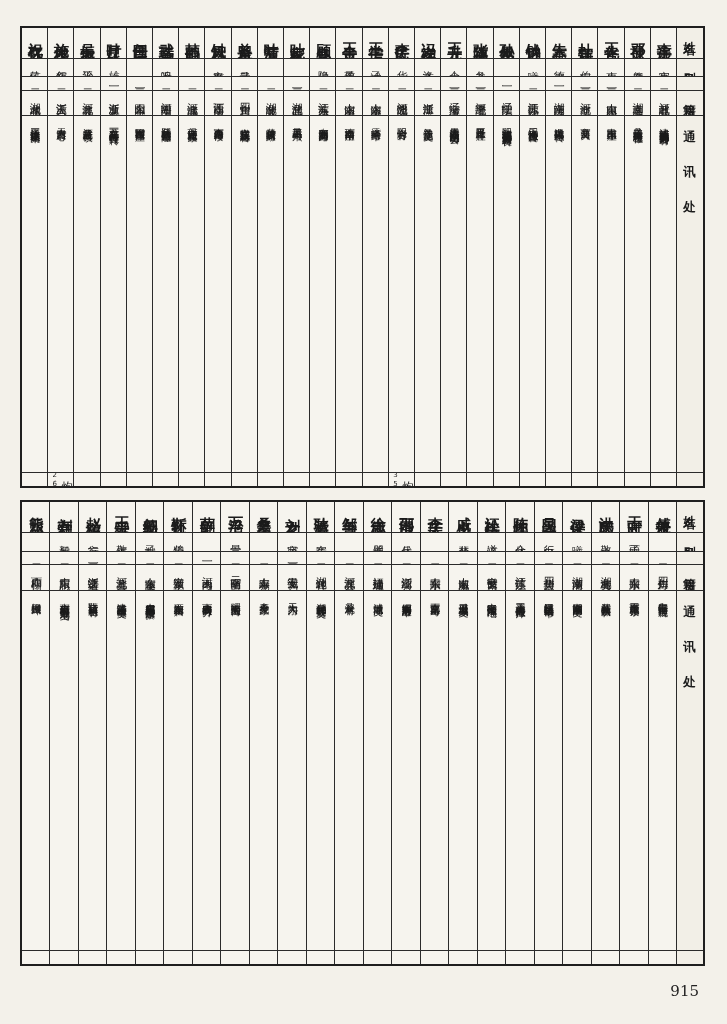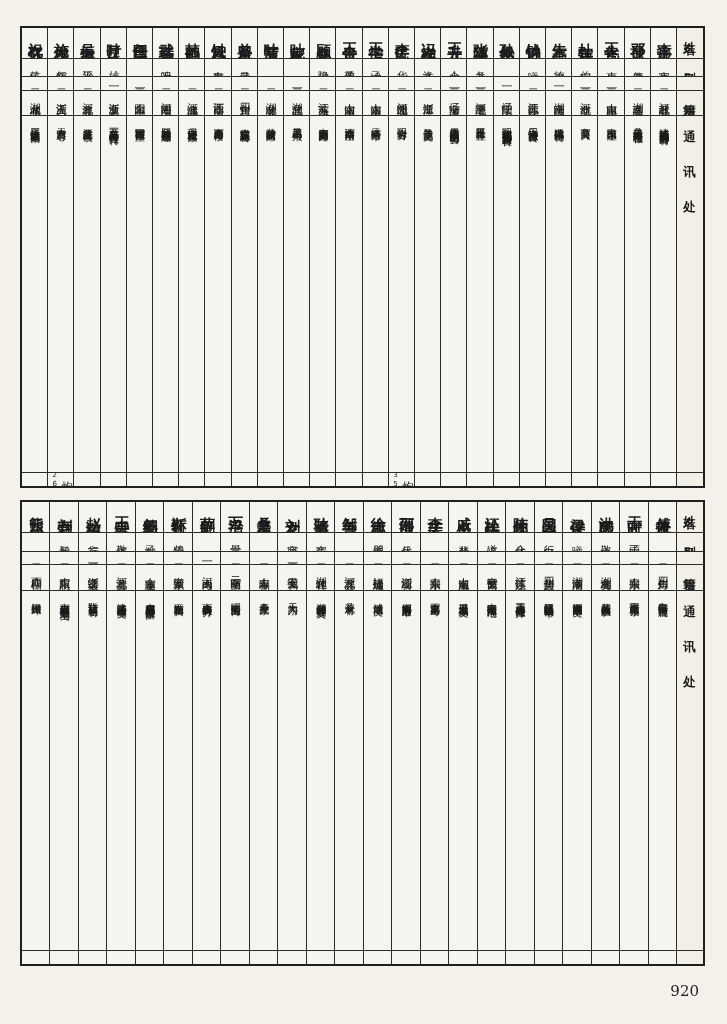--- a/index.html
+++ b/index.html
@@ -1080,14 +1080,14 @@
           <span class="v t-origin">广西柳州</span>
         </div>
         <div class="cell cell-address">
           <span class="v t-address">柳州城团坪</span>
         </div>
         <div class="cell cell-note">
           <span class="v t-note">炮</span>
         </div>
       </div>
     </div>
-  <div class="page-number">920</div>
+  <div class="page-number">915</div>
 </div>
 
 </body></html>

